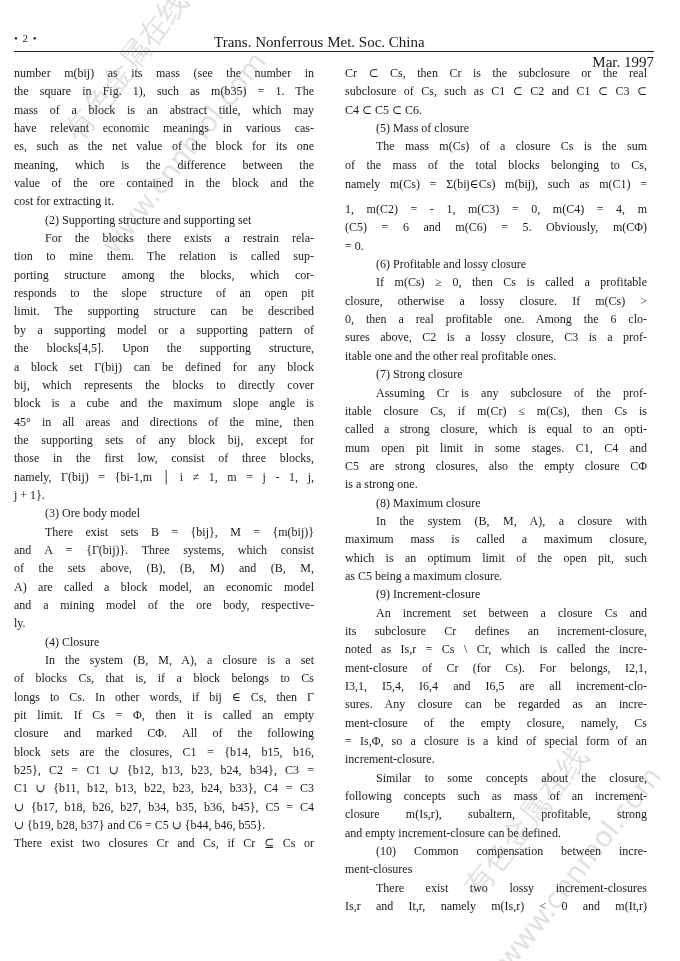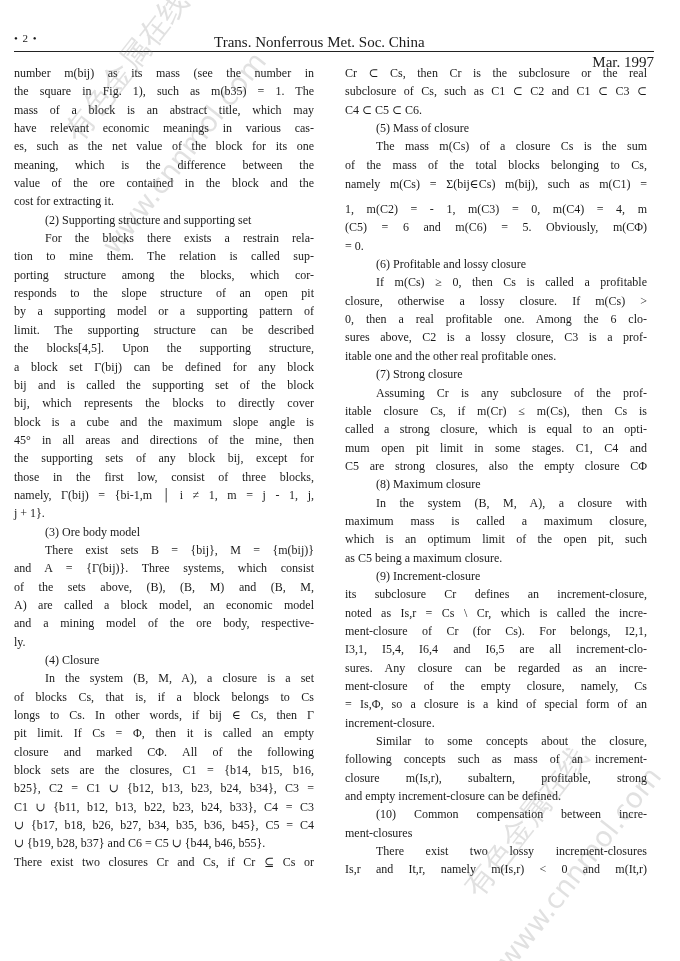--- a/index.html
+++ b/index.html
@@ -41,25 +41,24 @@
       <div class="ln">have relevant economic meanings in various cas-</div>
       <div class="ln">es, such as the net value of the block for its one</div>
       <div class="ln">meaning, which is the difference between the</div>
       <div class="ln">value of the ore contained in the block and the</div>
       <div class="ln last">cost for extracting it.</div>
       <div class="ln sec">(2) Supporting structure and supporting set</div>
       <div class="ln ind">For the blocks there exists a restrain rela-</div>
       <div class="ln">tion to mine them. The relation is called sup-</div>
       <div class="ln">porting structure among the blocks, which cor-</div>
       <div class="ln">responds to the slope structure of an open pit</div>
+      <div class="ln">limit. The supporting structure can be described</div>
       <div class="ln">by a supporting model or a supporting pattern of</div>
-      <div class="ln">limit. The supporting structure can be described</div>
       <div class="ln">the blocks[4,5]. Upon the supporting structure,</div>
       <div class="ln">a block set Γ(bij) can be defined for any block</div>
-      <div class="ln">bij and is called the supporting set of the block</div>
       <div class="ln">bij, which represents the blocks to directly cover</div>
       <div class="ln">block is a cube and the maximum slope angle is</div>
       <div class="ln">45° in all areas and directions of the mine, then</div>
       <div class="ln">the supporting sets of any block bij, except for</div>
       <div class="ln">those in the first low, consist of three blocks,</div>
       <div class="ln">namely, Γ(bij) = {bi-1,m │ i ≠ 1, m = j - 1, j,</div>
       <div class="ln last">j + 1}.</div>
       <div class="ln sec">(3) Ore body model</div>
       <div class="ln ind">There exist sets B = {bij}, M = {m(bij)}</div>
       <div class="ln">and A = {Γ(bij)}. Three systems, which consist</div>
@@ -96,26 +95,28 @@
       <div class="ln">closure, otherwise a lossy closure. If m(Cs) &gt;</div>
       <div class="ln">0, then a real profitable one. Among the 6 clo-</div>
       <div class="ln">sures above, C2 is a lossy closure, C3 is a prof-</div>
       <div class="ln last">itable one and the other real profitable ones.</div>
       <div class="ln sec">(7) Strong closure</div>
       <div class="ln ind">Assuming Cr is any subclosure of the prof-</div>
       <div class="ln">itable closure Cs, if m(Cr) ≤ m(Cs), then Cs is</div>
       <div class="ln">called a strong closure, which is equal to an opti-</div>
       <div class="ln">mum open pit limit in some stages. C1, C4 and</div>
       <div class="ln">C5 are strong closures, also the empty closure CΦ</div>
+      <div class="ln last">is a strong one.</div>
       <div class="ln sec">(8) Maximum closure</div>
       <div class="ln ind">In the system (B, M, A), a closure with</div>
       <div class="ln">maximum mass is called a maximum closure,</div>
       <div class="ln">which is an optimum limit of the open pit, such</div>
       <div class="ln last">as C5 being a maximum closure.</div>
       <div class="ln sec">(9) Increment-closure</div>
+      <div class="ln ind">An increment set between a closure Cs and</div>
       <div class="ln">its subclosure Cr defines an increment-closure,</div>
       <div class="ln">noted as Is,r = Cs \ Cr, which is called the incre-</div>
       <div class="ln">ment-closure of Cr (for Cs). For belongs, I2,1,</div>
       <div class="ln">I3,1, I5,4, I6,4 and I6,5 are all increment-clo-</div>
       <div class="ln">sures. Any closure can be regarded as an incre-</div>
       <div class="ln">ment-closure of the empty closure, namely, Cs</div>
       <div class="ln">= Is,Φ, so a closure is a kind of special form of an</div>
       <div class="ln last">increment-closure.</div>
       <div class="ln ind">Similar to some concepts about the closure,</div>
       <div class="ln">following concepts such as mass of an increment-</div>

